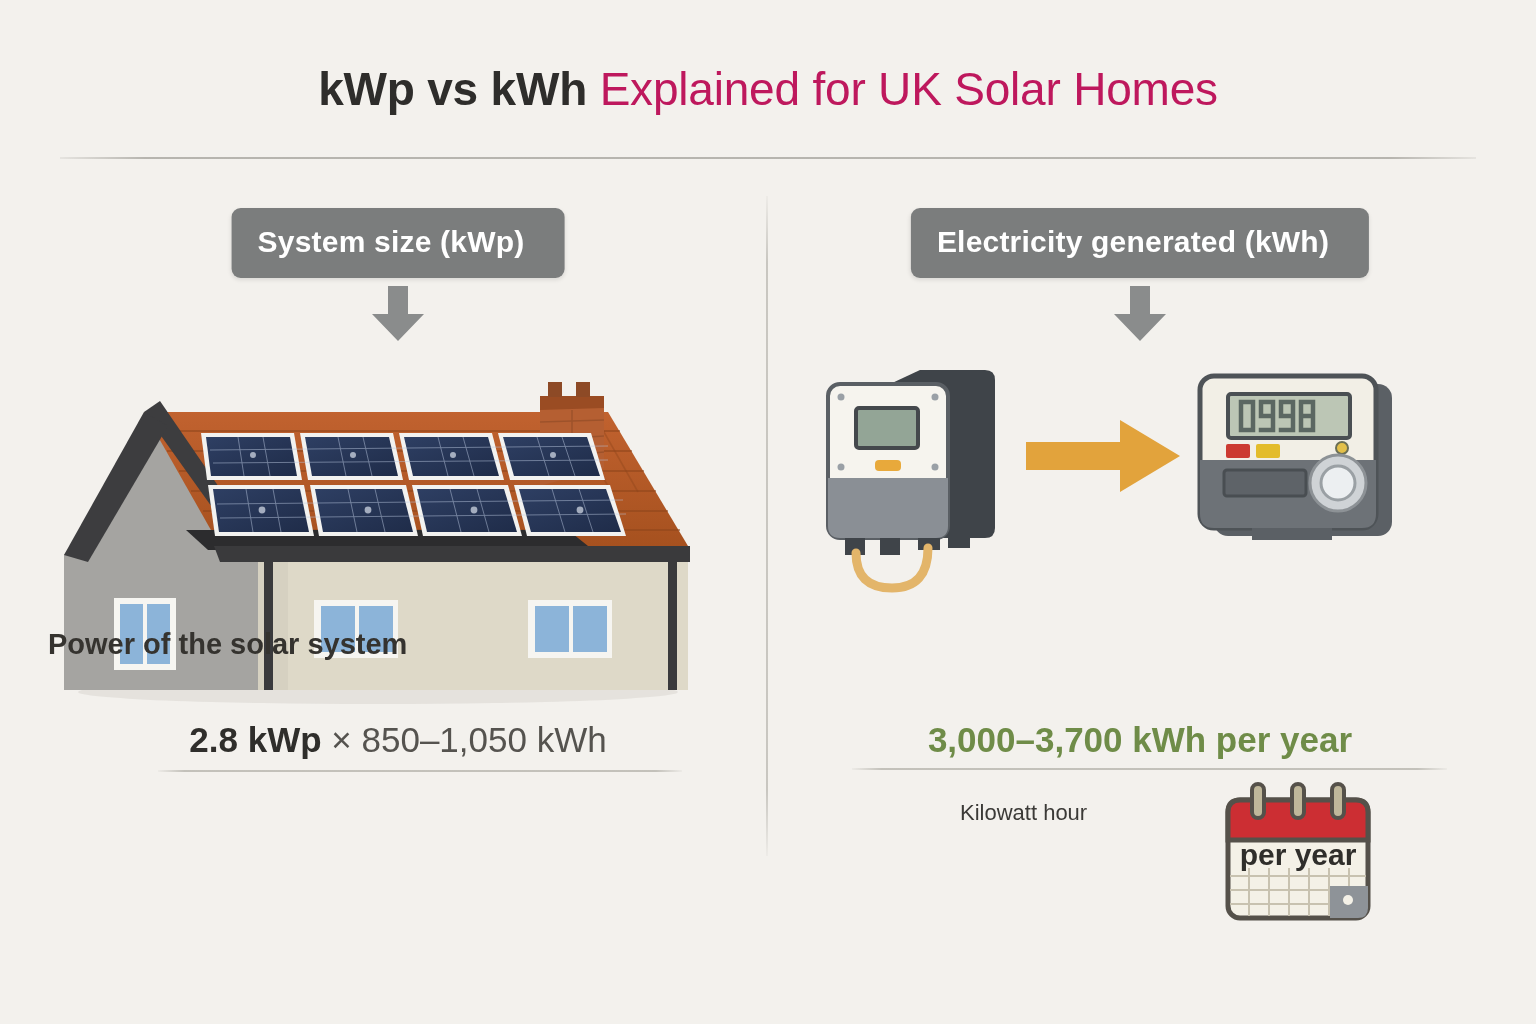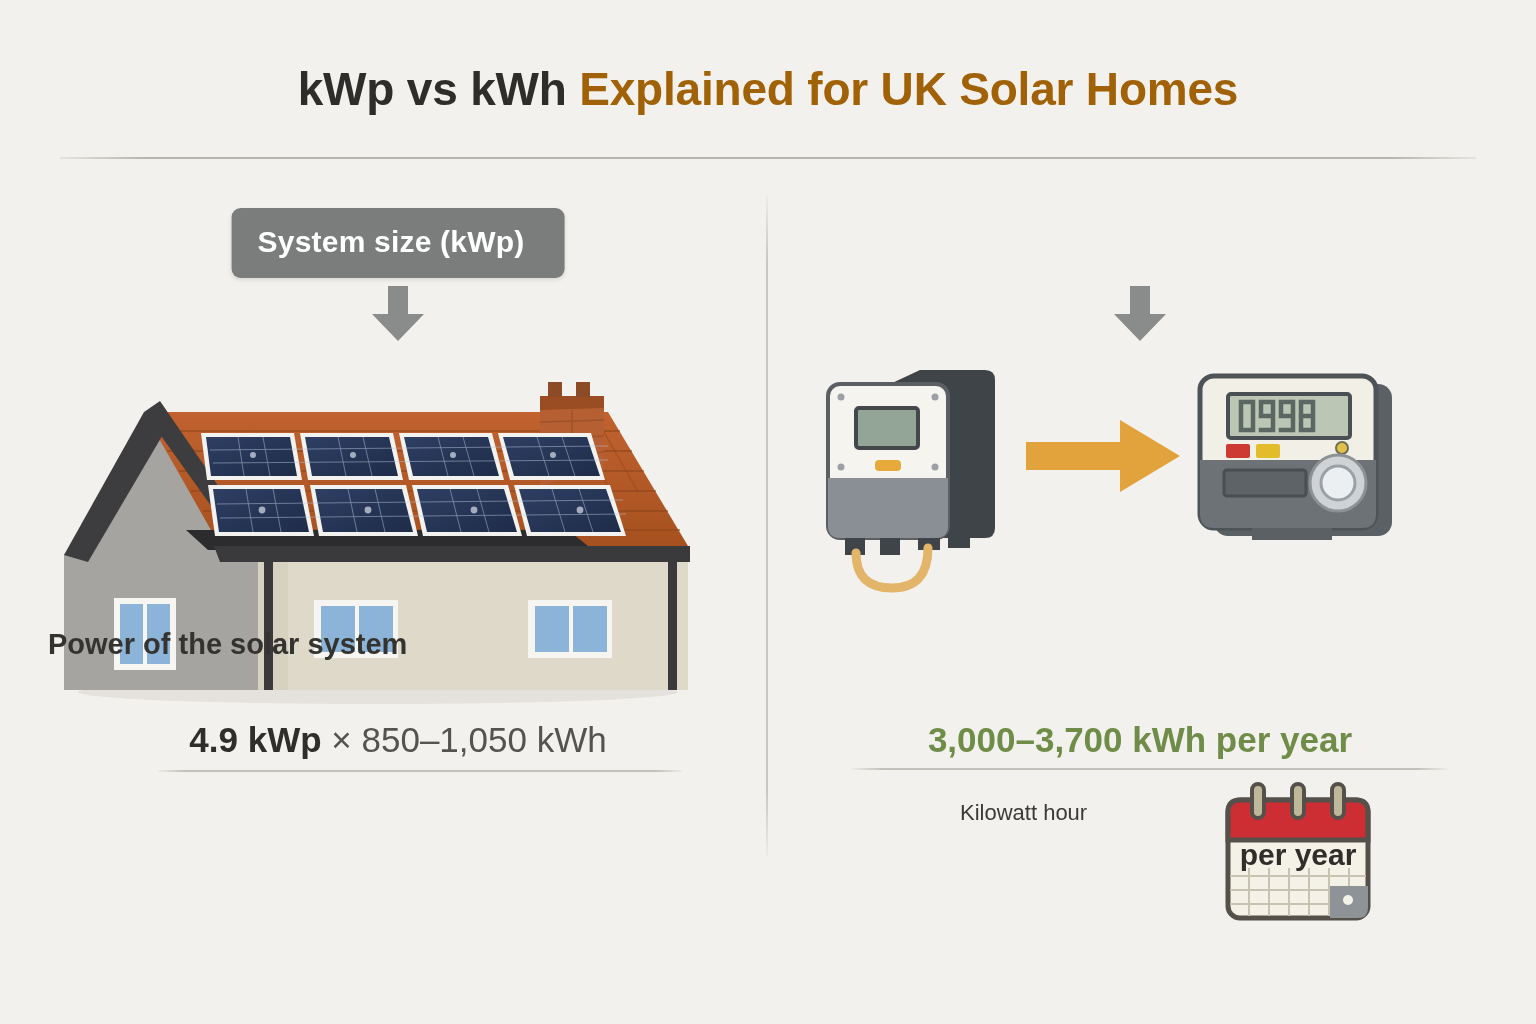--- a/index.html
+++ b/index.html
@@ -15,21 +15,21 @@
   
   .title{
     position:absolute;left:0;top:62px;width:1536px;
     text-align:center;
     font-size:46px;
     color:#333230;
     letter-spacing:-0.2px;
     white-space:nowrap;
   }
   .title .strong{font-weight:bold;color:#2e2d2b;}
-  .title .light{font-weight:700;color:#a16207;}
+  .title .light{font-weight:400;color:#be185d;}
   .title-rule{
     position:absolute;left:60px;top:157px;width:1416px;height:2px;
     background:linear-gradient(to right,rgba(190,188,183,.25),rgba(176,174,168,.9) 6%,rgba(176,174,168,.9) 94%,rgba(190,188,183,.25));
   }
 
   
   .vdivider{
     position:absolute;left:766px;top:196px;width:2px;height:660px;
     background:linear-gradient(to bottom,rgba(205,203,198,.15),rgba(198,196,190,.95) 10%,rgba(198,196,190,.95) 90%,rgba(205,203,198,.15));
   }
@@ -239,28 +239,29 @@
           <rect x="480" y="300" width="84" height="58" fill="#f6f5f1"></rect>
           <rect x="487" y="306" width="34" height="46" fill="#8cb4d9"></rect>
           <rect x="525" y="306" width="34" height="46" fill="#8cb4d9"></rect>
         </g>
       </svg>
     </div>
 
     <div class="caption" style="top:448px;">Power of the solar system</div>
 
     <div class="formula-line" style="top:540px;">
-      <span class="b">4.9 kWp</span><span class="n"> × 850–1,050 kWh</span>
+      <span class="b">2.8 kWp</span><span class="n"> × 850–1,050 kWh</span>
     </div>
     <div class="formula-rule" style="top:590px;left:110px;width:524px;"></div>
   </div>
 
   <div class="col col-right">
 
     <div class="banner-wrap">
+      <div class="banner">Electricity generated (kWh)</div>
       <div class="arrow-down">
         <svg width="64" height="56" viewBox="0 0 64 56">
           <path d="M22 0 H42 V28 H58 L32 55 L6 28 H22 Z" fill="#8a8c8c"></path>
         </svg>
       </div>
     </div>
 
     <div style="position:absolute;top:170px;left:0;width:700px;height:280px;">
       <svg width="700" height="280" viewBox="0 0 700 280">
 

